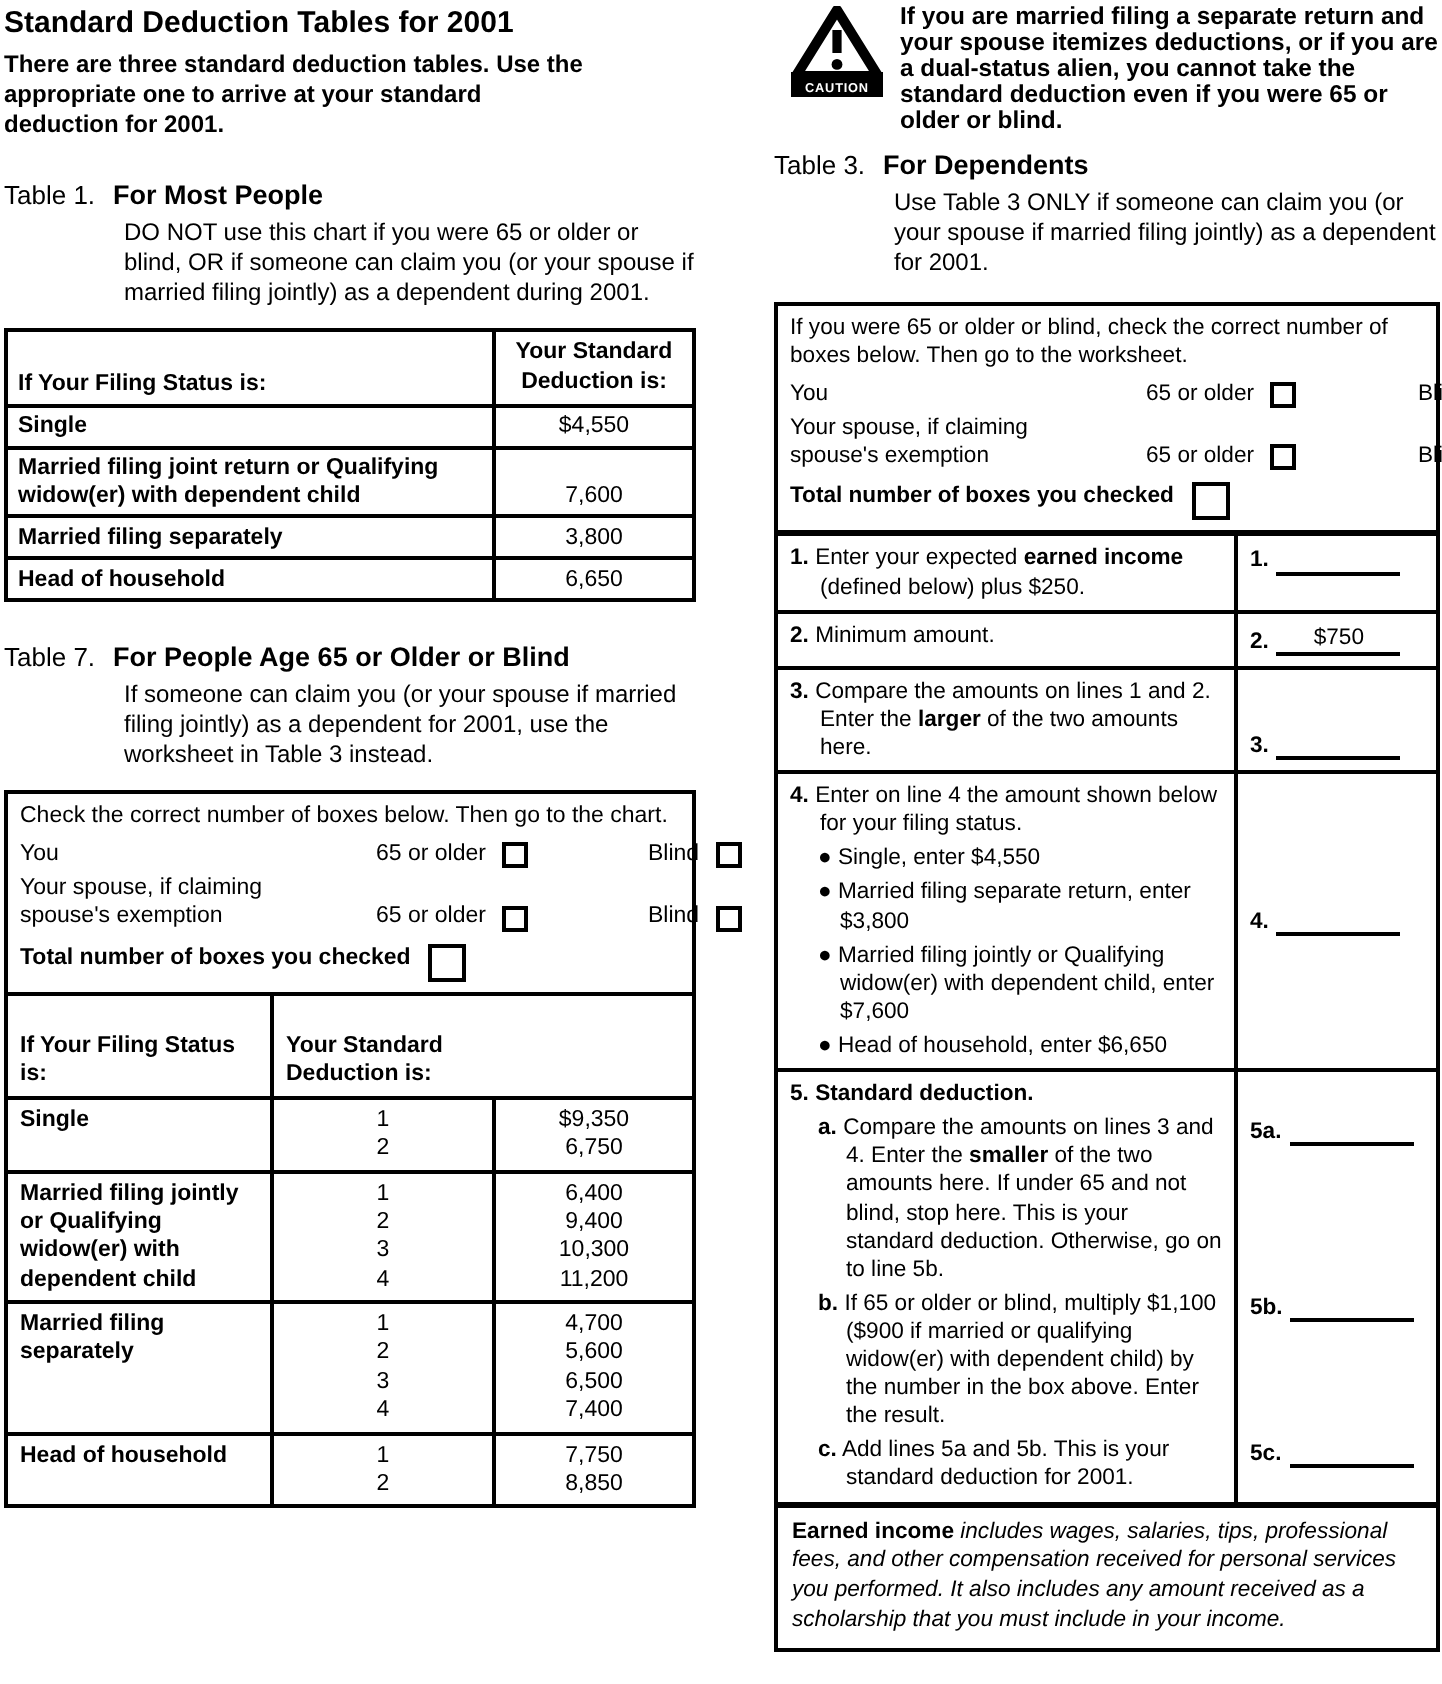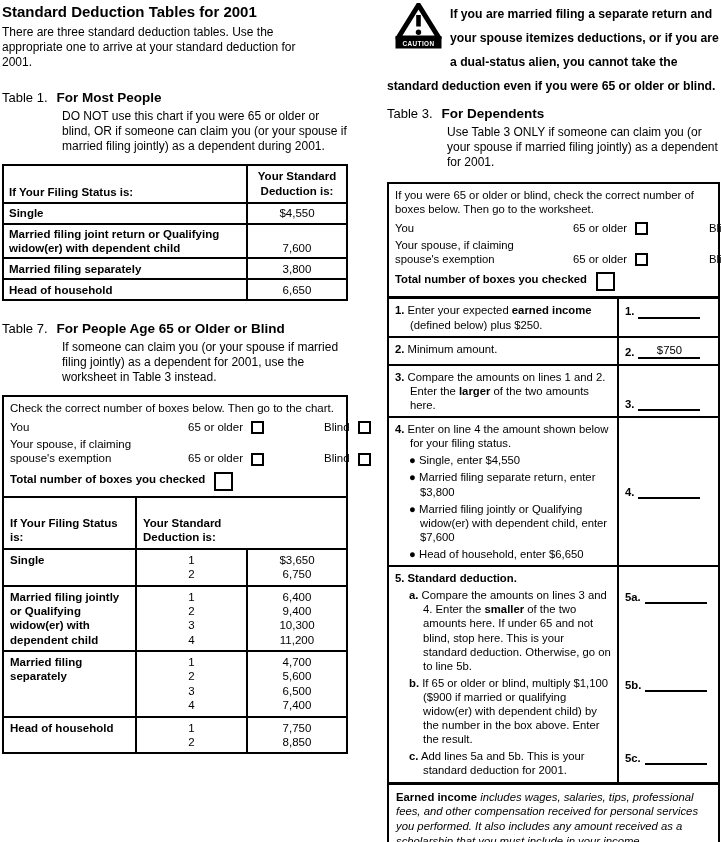--- a/index.html
+++ b/index.html
@@ -10,21 +10,21 @@
     font-family:"Liberation Sans", sans-serif;
     font-size:11.5px; line-height:1.25;
     overflow:hidden;
   }
   b, .b { font-weight:bold; }
 
   .col-left  { position:absolute; left:2px;  top:3px; width:346px; }
   .col-right { position:absolute; left:387px; top:2px; width:333px; }
 
   .page-title { font-size:15px; font-weight:bold; margin:0 0 3px 0; }
-  .intro { font-size:12px; margin:0; width:296px; }
+  .intro { font-size:12px; margin:0; width:296px;font-weight:bold; }
 
   .tbl-heading { margin:20px 0 2px 0; }
   .tbl-label { font-size:13px; margin-right:9px; }
   .tbl-title { font-size:13.5px; font-weight:bold; }
   .tbl-note { font-size:12px; margin:2px 0 0 60px; }
 
   
   .t1 { margin-top:10px; border:2px solid #000; }
   .t1row { display:grid; grid-template-columns:244px 1fr; border-top:2px solid #000; }
   .t1row:first-child { border-top:none; }
@@ -52,21 +52,21 @@
   .t2row:first-child { border-top:none; }
   .t2c { padding:3px 6px; }
   .t2c1 { border-right:2px solid #000; font-weight:bold; }
   .t2c2 { border-right:2px solid #000; }
   .t2head .t2c1 { display:flex; align-items:flex-end; font-weight:bold; min-height:50px; }
   .t2head .t2c2 { font-weight:bold; }
   .t2head .t2c3 { display:flex; align-items:flex-end; font-weight:bold; }
   .stack { display:flex; flex-direction:column; align-items:center; }
 
   
-  .caution { font-size:12.2px; font-weight:bold; line-height:24px; }
+  .caution { font-size:12.2px; font-weight:bold; line-height:13px; }
   .caution-icon { float:left; margin:1px 8px 14px 8px; }
   .caution:after { content:""; display:block; clear:both; }
 
   
   .t3box { margin-top:12px; border:2px solid #000; font-size:11.3px; }
   .wsintro { padding:4px 6px 0 6px; }
   .wrow { display:grid; grid-template-columns:1fr 101px; border-top:2px solid #000; }
   .wrow.thick { border-top:3px solid #000; }
   .wrow.nosep { border-top:none; }
   .wleft { padding:4px 6px; }
@@ -161,21 +161,21 @@
         <div class="t2c t2c3">Your Standard Deduction is:</div>
       </div>
 
       <div class="t2row">
         <div class="t2c t2c1">Single</div>
         <div class="t2c t2c2 stack">
           <span>1</span>
           <span>2</span>
         </div>
         <div class="t2c stack">
-          <span>$3,650</span>
+          <span>$9,350</span>
           <span>6,750</span>
         </div>
       </div>
 
       <div class="t2row">
         <div class="t2c t2c1">Married filing jointly or Qualifying widow(er) with dependent child</div>
         <div class="t2c t2c2 stack">
           <span>1</span>
           <span>2</span>
           <span>3</span>

